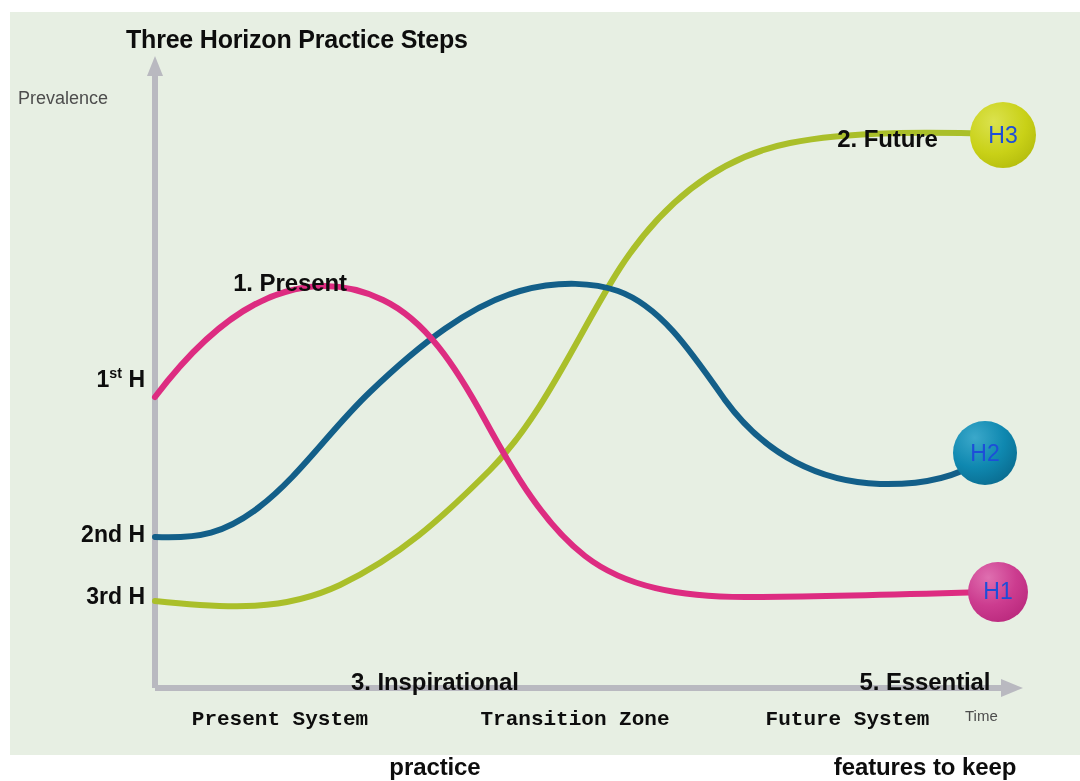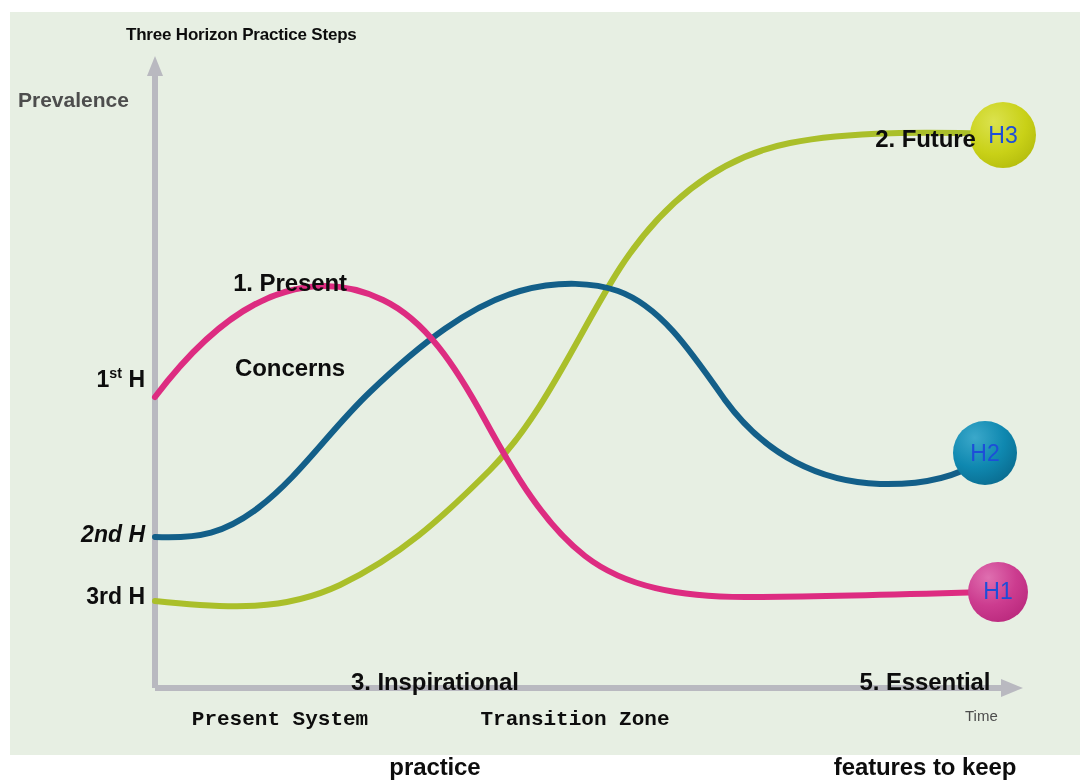--- a/index.html
+++ b/index.html
@@ -42,62 +42,61 @@
     font-weight: bold;
     color: #0d0d0d;
   }
   .gray-reg {
     font-weight: normal;
     color: #4d4d4d;
   }
   #chart-title {
     left: 126px;
     top: 25px;
-    font-size: 17px;
+    font-size: 25px;
     letter-spacing: -0.2px;
   }
   #y-axis-title {
     left: 18px;
     top: 88px;
-    font-size: 21px;
-    font-weight: bold;
+    font-size: 18px;
   }
   #x-axis-title {
     left: 965px;
     top: 707px;
     font-size: 15px;
   }
   .ylab {
     font-size: 23px;
     text-align: right;
     width: 120px;
   }
   #ylab-h1 { left: 25px; top: 366px; }
-  #ylab-h2 { left: 25px; top: 521px; font-style: italic; }
+  #ylab-h2 { left: 25px; top: 521px; }
   #ylab-h3 { left: 25px; top: 583px; }
   .ylab sup {
     font-size: 0.62em;
     vertical-align: super;
     line-height: 0;
   }
   .xlab {
     font-size: 21px;
     text-align: center;
     font-family: Liberation Mono, monospace;
   }
   #xlab-present  { left: 170px; top: 708px; width: 220px; }
   #xlab-transition { left: 465px; top: 708px; width: 220px; }
   #xlab-future   { left: 740px; top: 708px; width: 215px; }
   .annot {
     font-size: 24px;
     text-align: center;
     letter-spacing: -0.1px;
   }
   #annot-1 { left: 180px; top: 212px; width: 220px; }
-  #annot-2 { left: 828px; top: 68px;  width: 195px; }
+  #annot-2 { left: 790px; top: 68px;  width: 195px; }
   #annot-3 { left: 320px; top: 611px; width: 230px; }
   #annot-4 { left: 480px; top: 212px; width: 220px; }
   #annot-5 { left: 810px; top: 611px; width: 230px; }
   .node-label {
     position: absolute;
     color: #1d4ed8;
     font-size: 23px;
     font-weight: normal;
     text-align: center;
     width: 60px;
@@ -175,24 +174,24 @@
   <div class="txt bold-black ylab" id="ylab-h1"><span>1</span><sup>st</sup><span> H</span></div>
 
   <div class="txt bold-black ylab" id="ylab-h2">2nd H</div>
 
   <div class="txt bold-black ylab" id="ylab-h3">3rd H</div>
 
   <div class="txt bold-black xlab" id="xlab-present">Present System</div>
 
   <div class="txt bold-black xlab" id="xlab-transition">Transition Zone</div>
 
+  <div class="txt bold-black xlab" id="xlab-future">Future System</div>
 
   <div class="txt bold-black annot" id="annot-1">
     <div>1. Present</div>
-    <div>Concerns</div>
   </div>
 
   <div class="txt bold-black annot" id="annot-2">
     <div>2. Future</div>
   </div>
 
   <div class="txt bold-black annot" id="annot-3">
     <div>3. Inspirational</div>
     <div>practice</div>
   </div>

